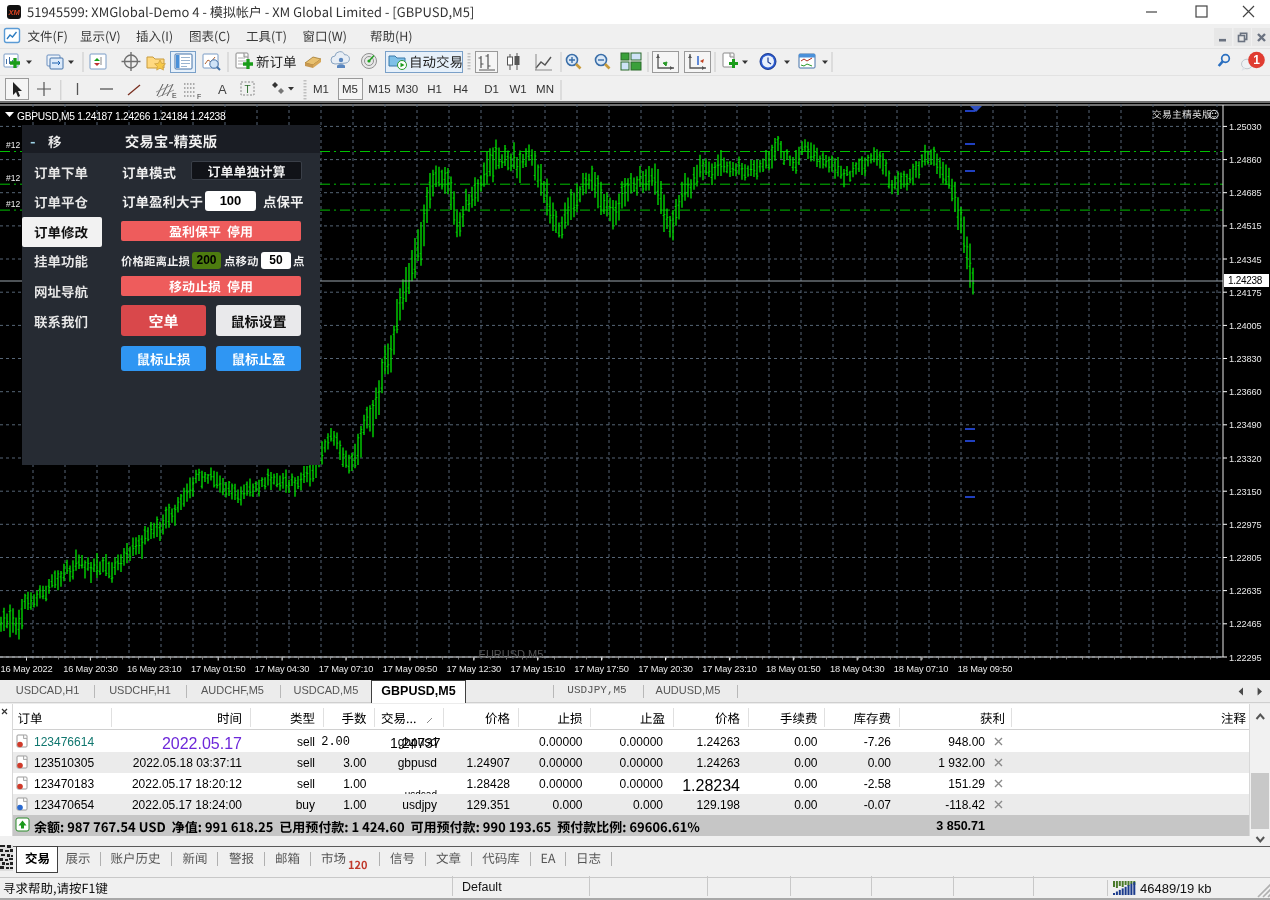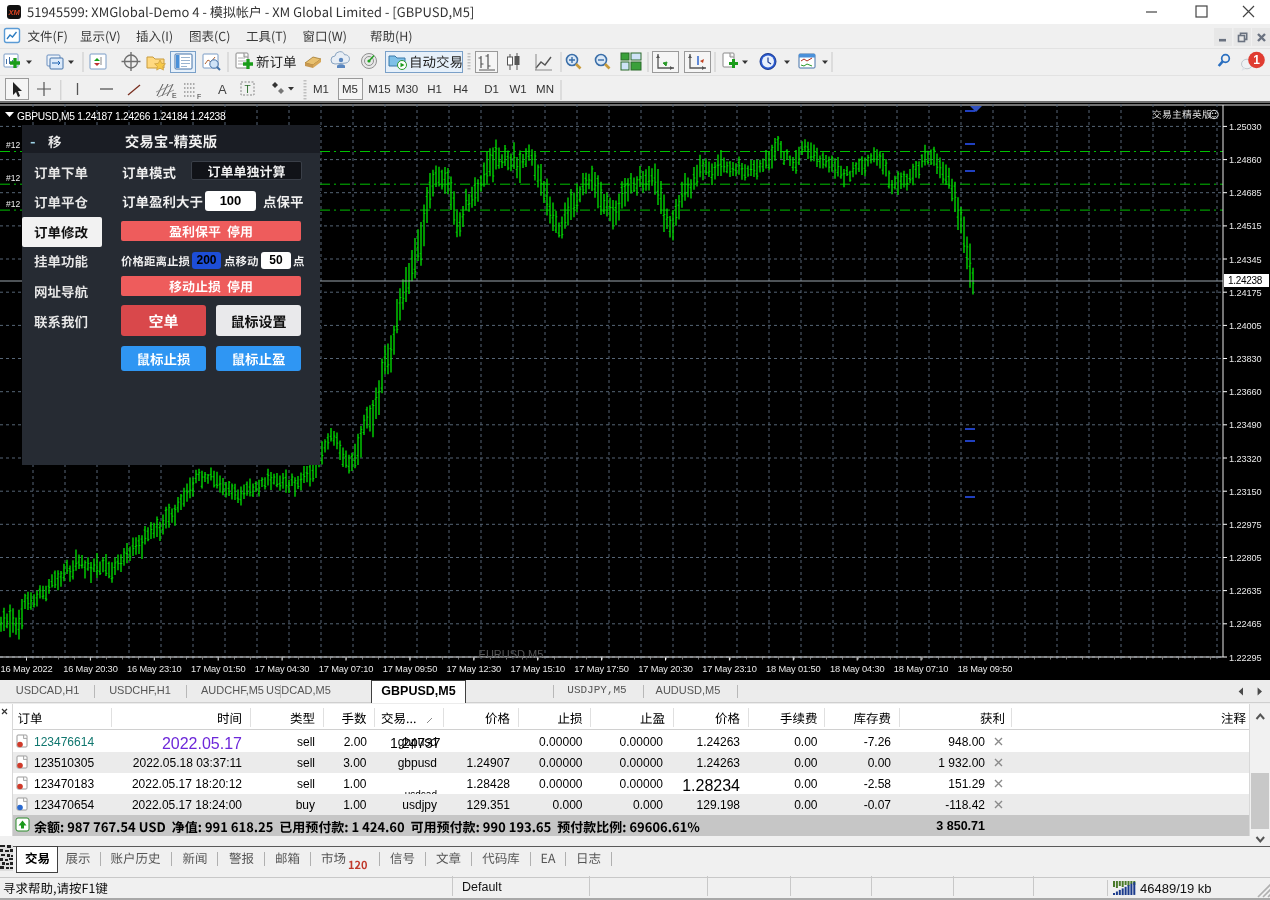--- a/index.html
+++ b/index.html
@@ -232,34 +232,34 @@
     </svg>
     <div style="position:absolute;left:6px;top:140.0px;font-family:'Liberation Sans';font-size:8.5px;color:#eee;z-index:1">#12</div>
     <div style="position:absolute;left:6px;top:172.5px;font-family:'Liberation Sans';font-size:8.5px;color:#eee;z-index:1">#12</div>
     <div style="position:absolute;left:6px;top:198.5px;font-family:'Liberation Sans';font-size:8.5px;color:#eee;z-index:1">#12</div>
     <div style="position:absolute;left:22px;top:125px;width:298px;height:340px;background:#262b33;z-index:2;"></div>
     <div style="position:absolute;left:22px;top:125px;width:298px;height:28px;background:#1a1d24;z-index:2;"></div>
     <div style="position:absolute;left:22px;top:217px;width:80px;height:30px;background:#f2f2f2;border-radius:2px;z-index:2;"></div>
     <div style="position:absolute;left:191px;top:161px;width:111px;height:19px;background:#111318;border:1px solid #3a3f48;border-radius:2px;box-sizing:border-box;z-index:2;"></div>
     <div style="position:absolute;left:205px;top:191px;width:51px;height:20px;background:#fff;border-radius:3px;z-index:2;text-align:center;font-family:'Liberation Sans';font-weight:bold;font-size:13px;line-height:20px;color:#000;">100</div>
     <div style="position:absolute;left:121px;top:221px;width:180px;height:20px;background:#ee5c5c;border-radius:2px;z-index:2;"></div>
-    <div style="position:absolute;left:192px;top:252px;width:29px;height:17px;background:#1d4ed8;border-radius:3px;z-index:2;text-align:center;font-family:'Liberation Sans';font-weight:bold;font-size:12px;line-height:17px;color:#000;">200</div>
+    <div style="position:absolute;left:192px;top:252px;width:29px;height:17px;background:#4d7c0f;border-radius:3px;z-index:2;text-align:center;font-family:'Liberation Sans';font-weight:bold;font-size:12px;line-height:17px;color:#000;">200</div>
     <div style="position:absolute;left:261px;top:252px;width:30px;height:17px;background:#fff;border-radius:3px;z-index:2;text-align:center;font-family:'Liberation Sans';font-weight:bold;font-size:12px;line-height:17px;color:#000;">50</div>
     <div style="position:absolute;left:121px;top:276px;width:180px;height:20px;background:#ee5c5c;border-radius:2px;z-index:2;"></div>
     <div style="position:absolute;left:121px;top:305px;width:85px;height:31px;background:#d9484b;border-radius:3px;z-index:2;"></div>
     <div style="position:absolute;left:216px;top:305px;width:85px;height:31px;background:#e9e9eb;border-radius:3px;z-index:2;"></div>
     <div style="position:absolute;left:121px;top:346px;width:85px;height:25px;background:#2f96f3;border-radius:3px;z-index:2;"></div>
     <div style="position:absolute;left:216px;top:346px;width:85px;height:25px;background:#2f96f3;border-radius:3px;z-index:2;"></div>
     <div style="position:absolute;left:0;top:679px;width:1270px;height:1.5px;background:#000;"></div>
     <div style="position:absolute;left:0;top:680px;width:1270px;height:24px;background:#ececec;"></div>
     <div style="position:absolute;left:0;top:702px;width:1270px;height:1px;background:#cfcfcf;"></div>
     <div style="position:absolute;top:684px;left:47.5px;width:120px;margin-left:-60px;text-align:center;font-family:'Liberation Sans';font-size:11px;color:#555">USDCAD,H1</div>
     <div style="position:absolute;top:684px;left:140.0px;width:120px;margin-left:-60px;text-align:center;font-family:'Liberation Sans';font-size:11px;color:#555">USDCHF,H1</div>
     <div style="position:absolute;top:684px;left:232.5px;width:120px;margin-left:-60px;text-align:center;font-family:'Liberation Sans';font-size:11px;color:#555">AUDCHF,M5</div>
-    <div style="position:absolute;top:684px;left:326.0px;width:120px;margin-left:-60px;text-align:left;font-family:'Liberation Sans';font-size:11px;color:#555">USDCAD,M5</div>
+    <div style="position:absolute;top:684px;left:326.0px;width:120px;margin-left:-60px;text-align:center;font-family:'Liberation Sans';font-size:11px;color:#555">USDCAD,M5</div>
     <div style="position:absolute;top:648px;left:511.0px;width:120px;margin-left:-60px;text-align:center;font-family:'Liberation Sans';font-size:11px;color:#555">EURUSD,M5</div>
     <div style="position:absolute;top:684px;left:597.0px;width:120px;margin-left:-60px;text-align:center;font-family:Liberation Mono, monospace;font-size:11px;color:#555">USDJPY,M5</div>
     <div style="position:absolute;top:684px;left:688.0px;width:120px;margin-left:-60px;text-align:center;font-family:'Liberation Sans';font-size:11px;color:#555">AUDUSD,M5</div>
     <div style="position:absolute;left:94px;top:685px;width:1px;height:13px;background:#b8b8b8;"></div>
     <div style="position:absolute;left:186px;top:685px;width:1px;height:13px;background:#b8b8b8;"></div>
     <div style="position:absolute;left:280px;top:685px;width:1px;height:13px;background:#b8b8b8;"></div>
     <div style="position:absolute;left:553px;top:685px;width:1px;height:13px;background:#b8b8b8;"></div>
     <div style="position:absolute;left:643px;top:685px;width:1px;height:13px;background:#b8b8b8;"></div>
     <div style="position:absolute;left:737px;top:685px;width:1px;height:13px;background:#b8b8b8;"></div>
     <div style="position:absolute;left:371px;top:680px;width:95px;height:23px;background:#fff;border:1px solid #404040;border-bottom:none;box-sizing:border-box;"></div>
@@ -275,21 +275,21 @@
     <div style="position:absolute;left:517.5px;top:708px;width:1px;height:19px;background:#e0e0e0;"></div>
     <div style="position:absolute;left:590.0px;top:708px;width:1px;height:19px;background:#e0e0e0;"></div>
     <div style="position:absolute;left:672.5px;top:708px;width:1px;height:19px;background:#e0e0e0;"></div>
     <div style="position:absolute;left:747.5px;top:708px;width:1px;height:19px;background:#e0e0e0;"></div>
     <div style="position:absolute;left:824.0px;top:708px;width:1px;height:19px;background:#e0e0e0;"></div>
     <div style="position:absolute;left:899.0px;top:708px;width:1px;height:19px;background:#e0e0e0;"></div>
     <div style="position:absolute;left:1011.0px;top:708px;width:1px;height:19px;background:#e0e0e0;"></div>
     <div style="position:absolute;top:735px;left:34.0px;font-family:'Liberation Sans';font-size:12px;color:#0f766e;">123476614</div>
     <div style="position:absolute;top:735px;left:242.0px;width:120px;margin-left:-120px;text-align:right;font-family:'Liberation Sans';font-size:16px;color:#6d28d9;">2022.05.17 19:09:58</div>
     <div style="position:absolute;top:735px;left:315.0px;width:120px;margin-left:-120px;text-align:right;font-family:'Liberation Sans';font-size:12px;color:#000;">sell</div>
-    <div style="position:absolute;top:735px;left:367px;width:120px;margin-left:-120px;text-align:right;font-family:Liberation Sans, sans-serif;font-size:12px;color:#000;">2.00</div>
+    <div style="position:absolute;top:735px;left:350px;width:120px;margin-left:-120px;text-align:right;font-family:Liberation Mono, monospace;font-size:12px;color:#000;">2.00</div>
     <div style="position:absolute;top:735px;left:437.0px;width:120px;margin-left:-120px;text-align:right;font-family:'Liberation Sans';font-size:12px;color:#000;">gbpusd</div>
     <div style="position:absolute;top:735px;left:510.0px;width:120px;margin-left:-120px;text-align:left;font-family:Liberation Sans, sans-serif;font-size:14px;color:#000;">1.24737</div>
     <div style="position:absolute;top:735px;left:582.5px;width:120px;margin-left:-120px;text-align:right;font-family:'Liberation Sans';font-size:12px;color:#000;">0.00000</div>
     <div style="position:absolute;top:735px;left:663.0px;width:120px;margin-left:-120px;text-align:right;font-family:'Liberation Sans';font-size:12px;color:#000;">0.00000</div>
     <div style="position:absolute;top:735px;left:740.0px;width:120px;margin-left:-120px;text-align:right;font-family:'Liberation Sans';font-size:12px;color:#000;">1.24263</div>
     <div style="position:absolute;top:735px;left:817.5px;width:120px;margin-left:-120px;text-align:right;font-family:'Liberation Sans';font-size:12px;color:#000;">0.00</div>
     <div style="position:absolute;top:735px;left:891.0px;width:120px;margin-left:-120px;text-align:right;font-family:'Liberation Sans';font-size:12px;color:#000;">-7.26</div>
     <div style="position:absolute;top:735px;left:985.0px;width:120px;margin-left:-120px;text-align:right;font-family:'Liberation Sans';font-size:12px;color:#000;">948.00</div>
     <div style="position:absolute;left:13px;top:752px;width:1236px;height:21px;background:#ebebeb;"></div>
     <div style="position:absolute;top:756px;left:34.0px;font-family:'Liberation Sans';font-size:12px;color:#000;">123510305</div>

